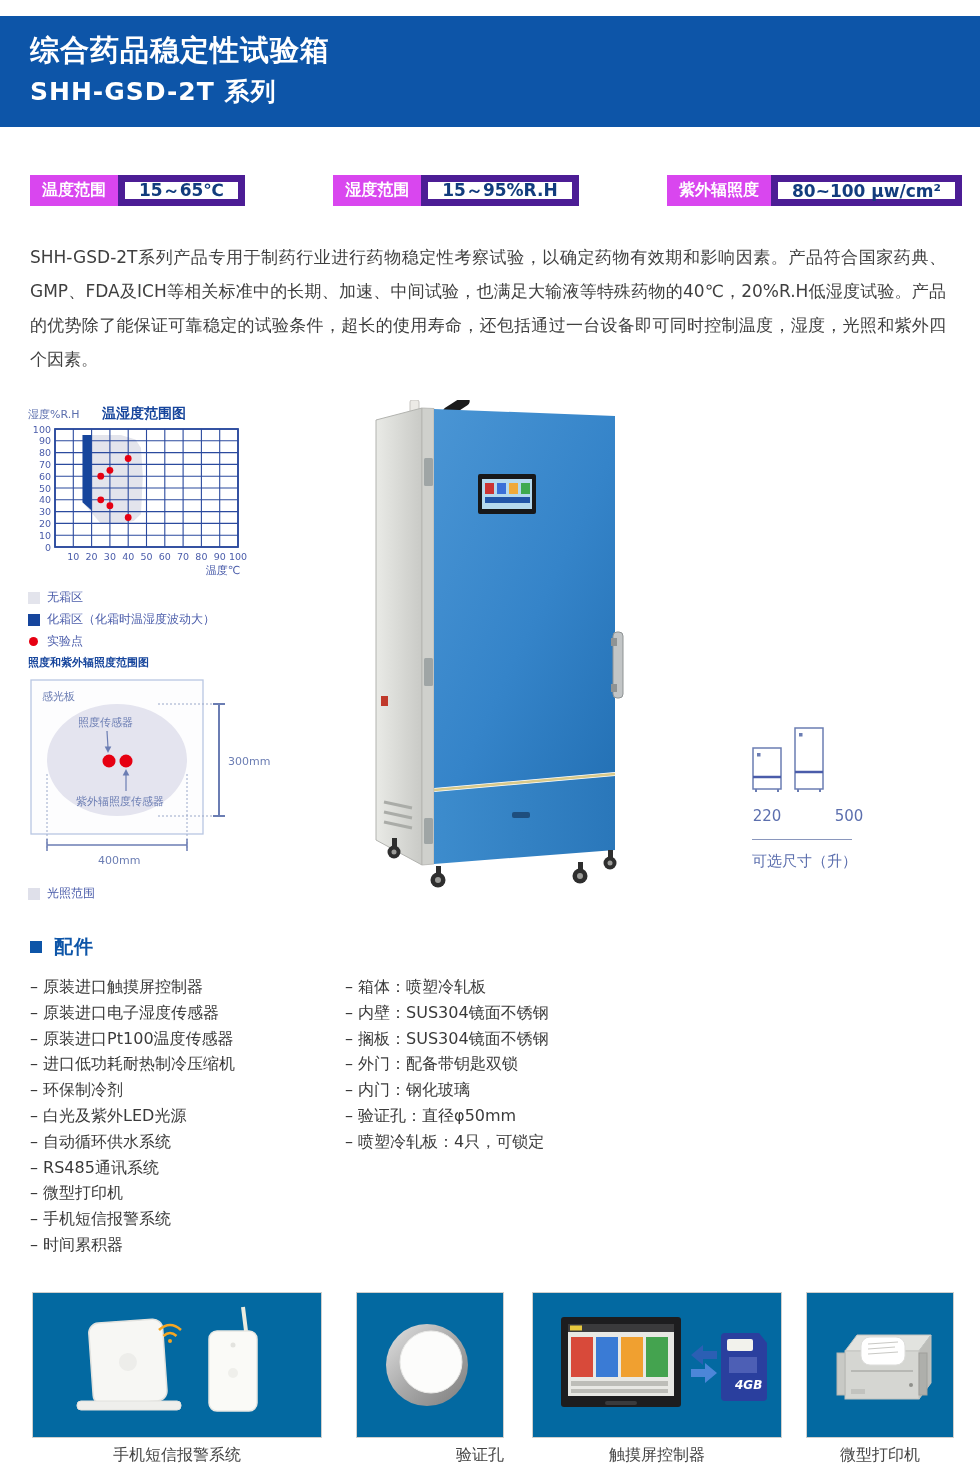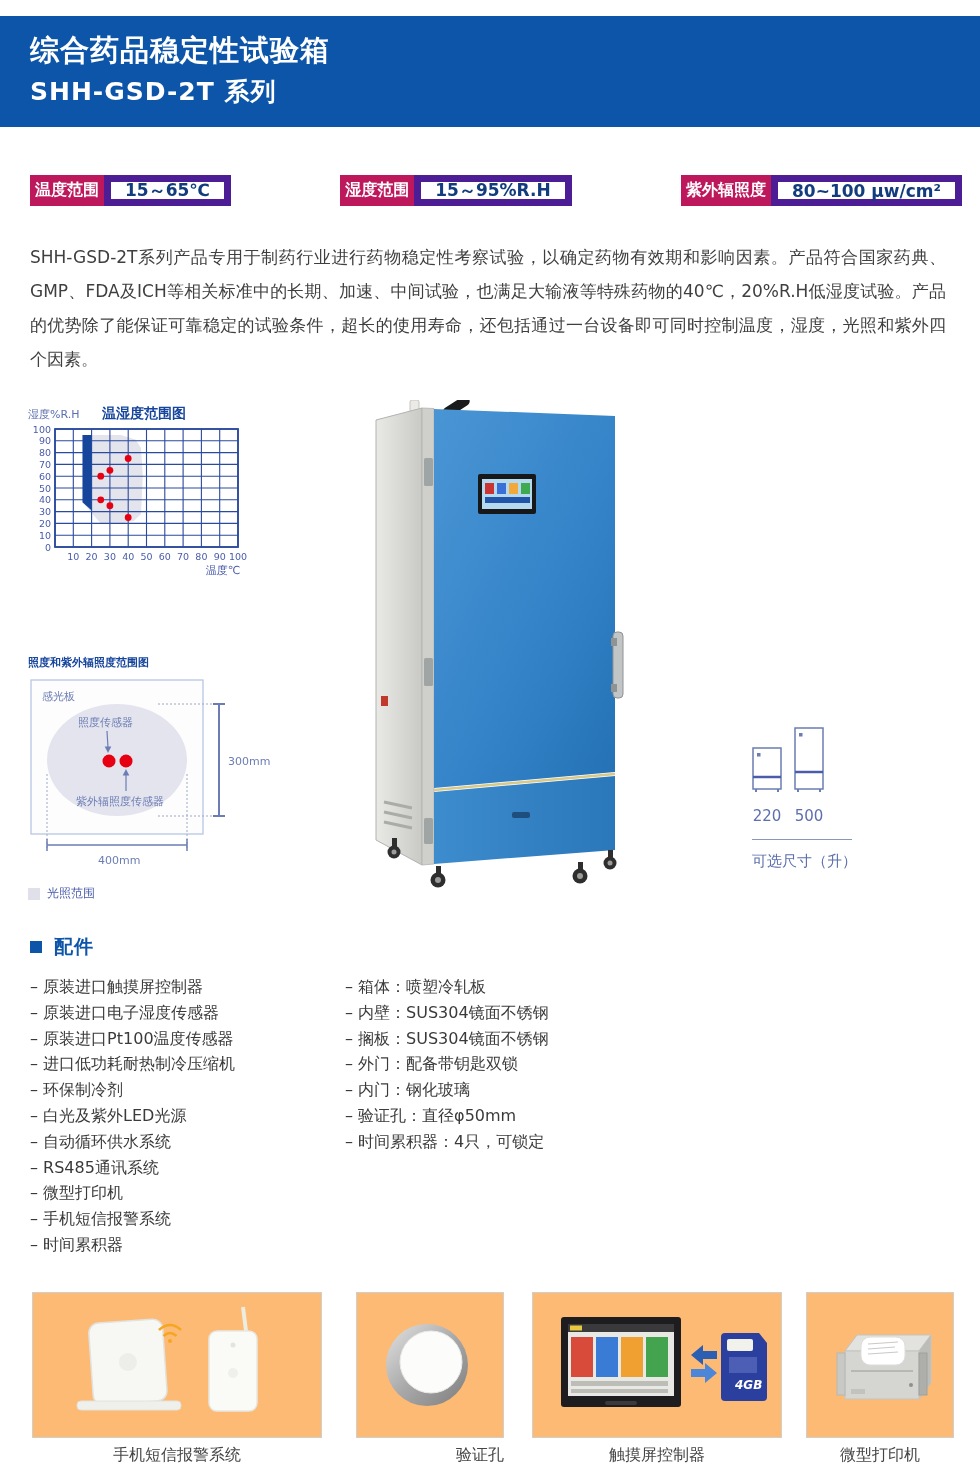--- a/index.html
+++ b/index.html
@@ -10,22 +10,22 @@
   
   .banner { position:absolute; left:0; top:4px; width:980px; height:111px;
             background:#0d55a8; color:#ffffff; padding:14px 0 0 30px; }
   .banner-title { font-size:29px; font-weight:bold; letter-spacing:1px; line-height:40px; }
   .banner-sub { font-size:25px; font-weight:bold; letter-spacing:1px; line-height:40px; margin-top:2px; }
 
   
   .spec-row { position:absolute; left:30px; top:163px; width:932px;
               display:flex; justify-content:space-between; }
   .spec-badge { display:flex; height:31px; }
-  .spec-label { background:#be185d; color:#ffffff; font-size:16px; font-weight:bold;
-                display:flex; align-items:center; padding:0 5px; white-space:nowrap; }
+  .spec-label { background:#d946ef; color:#ffffff; font-size:16px; font-weight:bold;
+                display:flex; align-items:center; padding:0 12px; white-space:nowrap; }
   .spec-value { background:#ffffff; border:7px solid #4c1d95; color:#123c7d; font-size:17px;
                 font-weight:bold; display:flex; align-items:center; padding:0 14px; white-space:nowrap; }
 
   
   .description { position:absolute; left:30px; top:228px; width:916px;
                  font-size:17px; line-height:34px; color:#3f3f3f; text-align:justify; }
 
   
   .visuals { position:absolute; left:0; top:385px; width:890px; height:525px; }
 
@@ -39,37 +39,37 @@
   .legend-dot { width:9px; height:9px; border-radius:50%; margin:0 9px 0 1px; flex:0 0 auto; }
   .legend-text { font-size:12px; color:#4a5caa; white-space:nowrap; }
 
   .light-block { position:absolute; left:28px; top:258px; width:250px; }
   .light-title { font-size:11px; font-weight:bold; color:#16459c; margin-bottom:8px; }
 
   .product-block { position:absolute; left:372px; top:3px; width:252px; height:490px; }
 
   .sizes-block { position:absolute; left:752px; top:330px; width:112px; }
   .size-icons { display:flex; align-items:flex-end; gap:12px; height:66px; }
-  .size-labels { display:flex; gap:12px; margin-top:14px; }
+  .size-labels { display:flex; gap:12px; margin-top:14px;justify-content:space-between; }
   .size-labels span { width:30px; text-align:center; font-size:15px; color:#5c6fae; }
   .size-divider { border-top:1px solid #8a97bd; margin:14px 0 12px 0; width:100px; }
   .size-caption { font-size:15px; color:#5c6fae; white-space:nowrap; }
 
   
   .acc-heading { position:absolute; left:30px; top:922px; display:flex; align-items:center; }
   .acc-square { width:12px; height:12px; background:#0d55a8; margin-right:12px; }
   .acc-title { font-size:19px; font-weight:bold; color:#0d55a8; letter-spacing:1px; }
   .acc-col { position:absolute; top:962px; list-style:none; }
   .acc-col-left { left:30px; width:300px; }
   .acc-col-right { left:345px; width:330px; }
   .acc-col li { font-size:16px; color:#3a3a3a; line-height:25.8px; white-space:nowrap; }
   .acc-col li::before { content:"–  "; color:#3a3a3a; }
 
   
-  .gallery-box { position:absolute; top:1280px; height:146px; background:#fdba74;
+  .gallery-box { position:absolute; top:1280px; height:146px; background:#0369a1;
                  border:1px solid #cfcfcd; display:flex; align-items:center; justify-content:center; }
   .gallery-caption { position:absolute; top:1433px; font-size:16px; color:#454545; text-align:center; }
 </style>
 </head>
 <body>
 
 <div id="page">
 
   <header class="banner">
     <div class="banner-title">综合药品稳定性试验箱</div>
@@ -148,20 +148,34 @@
           <text x="81.9" y="137" font-size="9.5" fill="#4a5caa" text-anchor="middle">30</text>
           <text x="100.2" y="137" font-size="9.5" fill="#4a5caa" text-anchor="middle">40</text>
           <text x="118.5" y="137" font-size="9.5" fill="#4a5caa" text-anchor="middle">50</text>
           <text x="136.8" y="137" font-size="9.5" fill="#4a5caa" text-anchor="middle">60</text>
           <text x="155.1" y="137" font-size="9.5" fill="#4a5caa" text-anchor="middle">70</text>
           <text x="173.4" y="137" font-size="9.5" fill="#4a5caa" text-anchor="middle">80</text>
           <text x="191.7" y="137" font-size="9.5" fill="#4a5caa" text-anchor="middle">90</text>
           <text x="210" y="137" font-size="9.5" fill="#4a5caa" text-anchor="middle">100</text>
           <text x="212" y="151" font-size="11" fill="#4a5caa" text-anchor="end">温度℃</text>
         </svg>
+      <div class="legend">
+        <div class="legend-row">
+          <span class="legend-swatch" style="background: rgb(227, 228, 236);"></span>
+          <span class="legend-text">无霜区</span>
+        </div>
+        <div class="legend-row">
+          <span class="legend-swatch" style="background: rgb(22, 69, 156);"></span>
+          <span class="legend-text">化霜区（化霜时温湿度波动大）</span>
+        </div>
+        <div class="legend-row">
+          <span class="legend-dot" style="background: rgb(230, 0, 18);"></span>
+          <span class="legend-text">实验点</span>
+        </div>
+      </div>
     </div>
 
     <div class="light-block">
       <div class="light-title">照度和紫外辐照度范围图</div>
       <svg width="250" height="198" viewBox="0 0 250 198">
         <rect x="3" y="2" width="172" height="154" fill="#fdfdfe" stroke="#b9c7e2" stroke-width="1.3"></rect>
         <text x="14" y="22" font-size="11" fill="#6b7db3">感光板</text>
         <ellipse cx="89" cy="82" rx="70" ry="56" fill="#e4e4ef"></ellipse>
 
         <circle cx="81" cy="83" r="6.5" fill="#e60012"></circle>
@@ -320,21 +334,21 @@
     <li>手机短信报警系统</li>
     <li>时间累积器</li>
   </ul>
   <ul class="acc-col acc-col-right">
     <li>箱体：喷塑冷轧板</li>
     <li>内壁：SUS304镜面不锈钢</li>
     <li>搁板：SUS304镜面不锈钢</li>
     <li>外门：配备带钥匙双锁</li>
     <li>内门：钢化玻璃</li>
     <li>验证孔：直径φ50mm</li>
-    <li>时间累积器：4只，可锁定</li>
+    <li>喷塑冷轧板：4只，可锁定</li>
   </ul>
 
   <div class="gallery-box" style="left:32px; width:290px;">
     <svg width="288" height="144" viewBox="0 0 288 144">
       <g transform="rotate(-4 95 70)">
         <rect x="58" y="28" width="74" height="82" rx="10" fill="#f7f7f4" stroke="#e2e2de" stroke-width="1.5"></rect>
         <circle cx="95" cy="69" r="9" fill="#ededea"></circle>
       </g>
       <rect x="44" y="108" width="104" height="9" rx="4" fill="#efefec" stroke="#e2e2de" stroke-width="1"></rect>
       <g stroke="#f5a623" stroke-width="2.6" fill="none">

